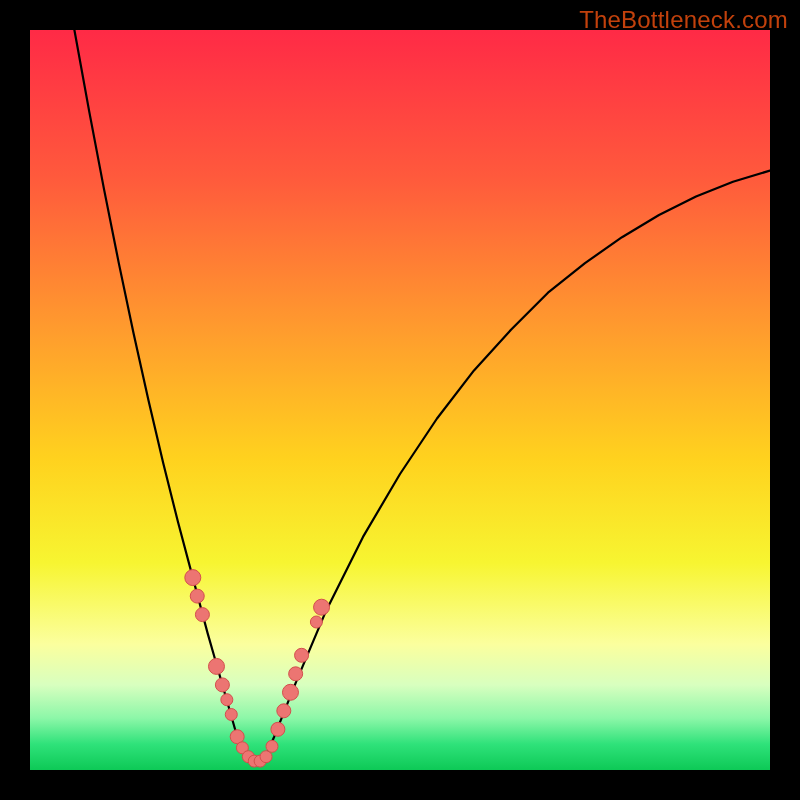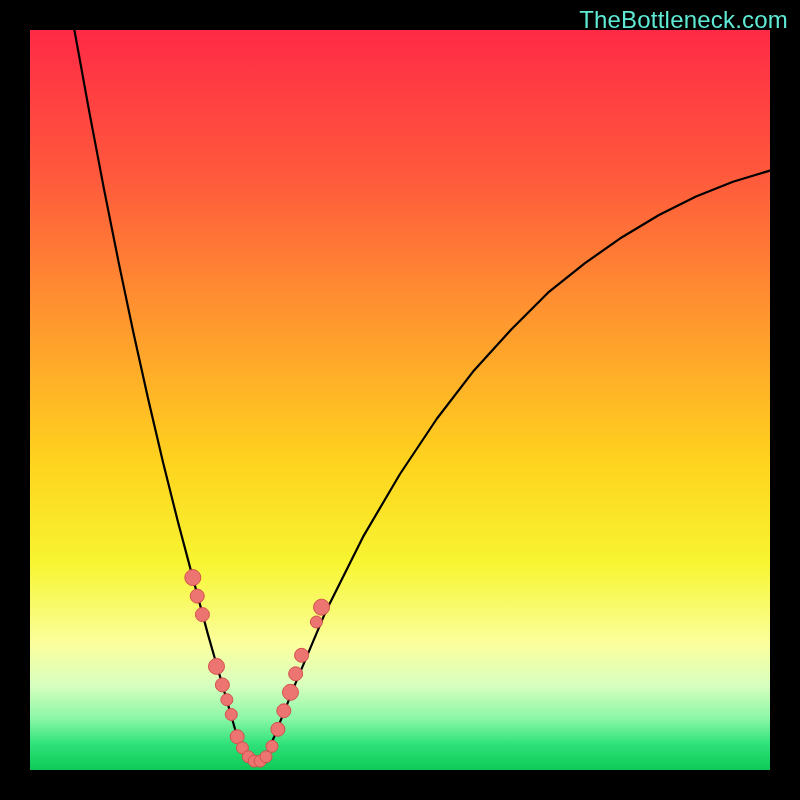--- a/index.html
+++ b/index.html
@@ -25,21 +25,21 @@
     overflow: hidden;
   }
   .gradient {
     position: absolute;
     inset: 0;
   }
   .watermark {
     position: absolute;
     top: 6px;
     right: 12px;
-    color: #5eead4;
+    color: #c2410c;
     font-size: 24px;
     font-weight: 500;
     letter-spacing: 0.2px;
   }
   svg.curve {
     position: absolute;
     inset: 0;
   }
 </style>
 </head>

